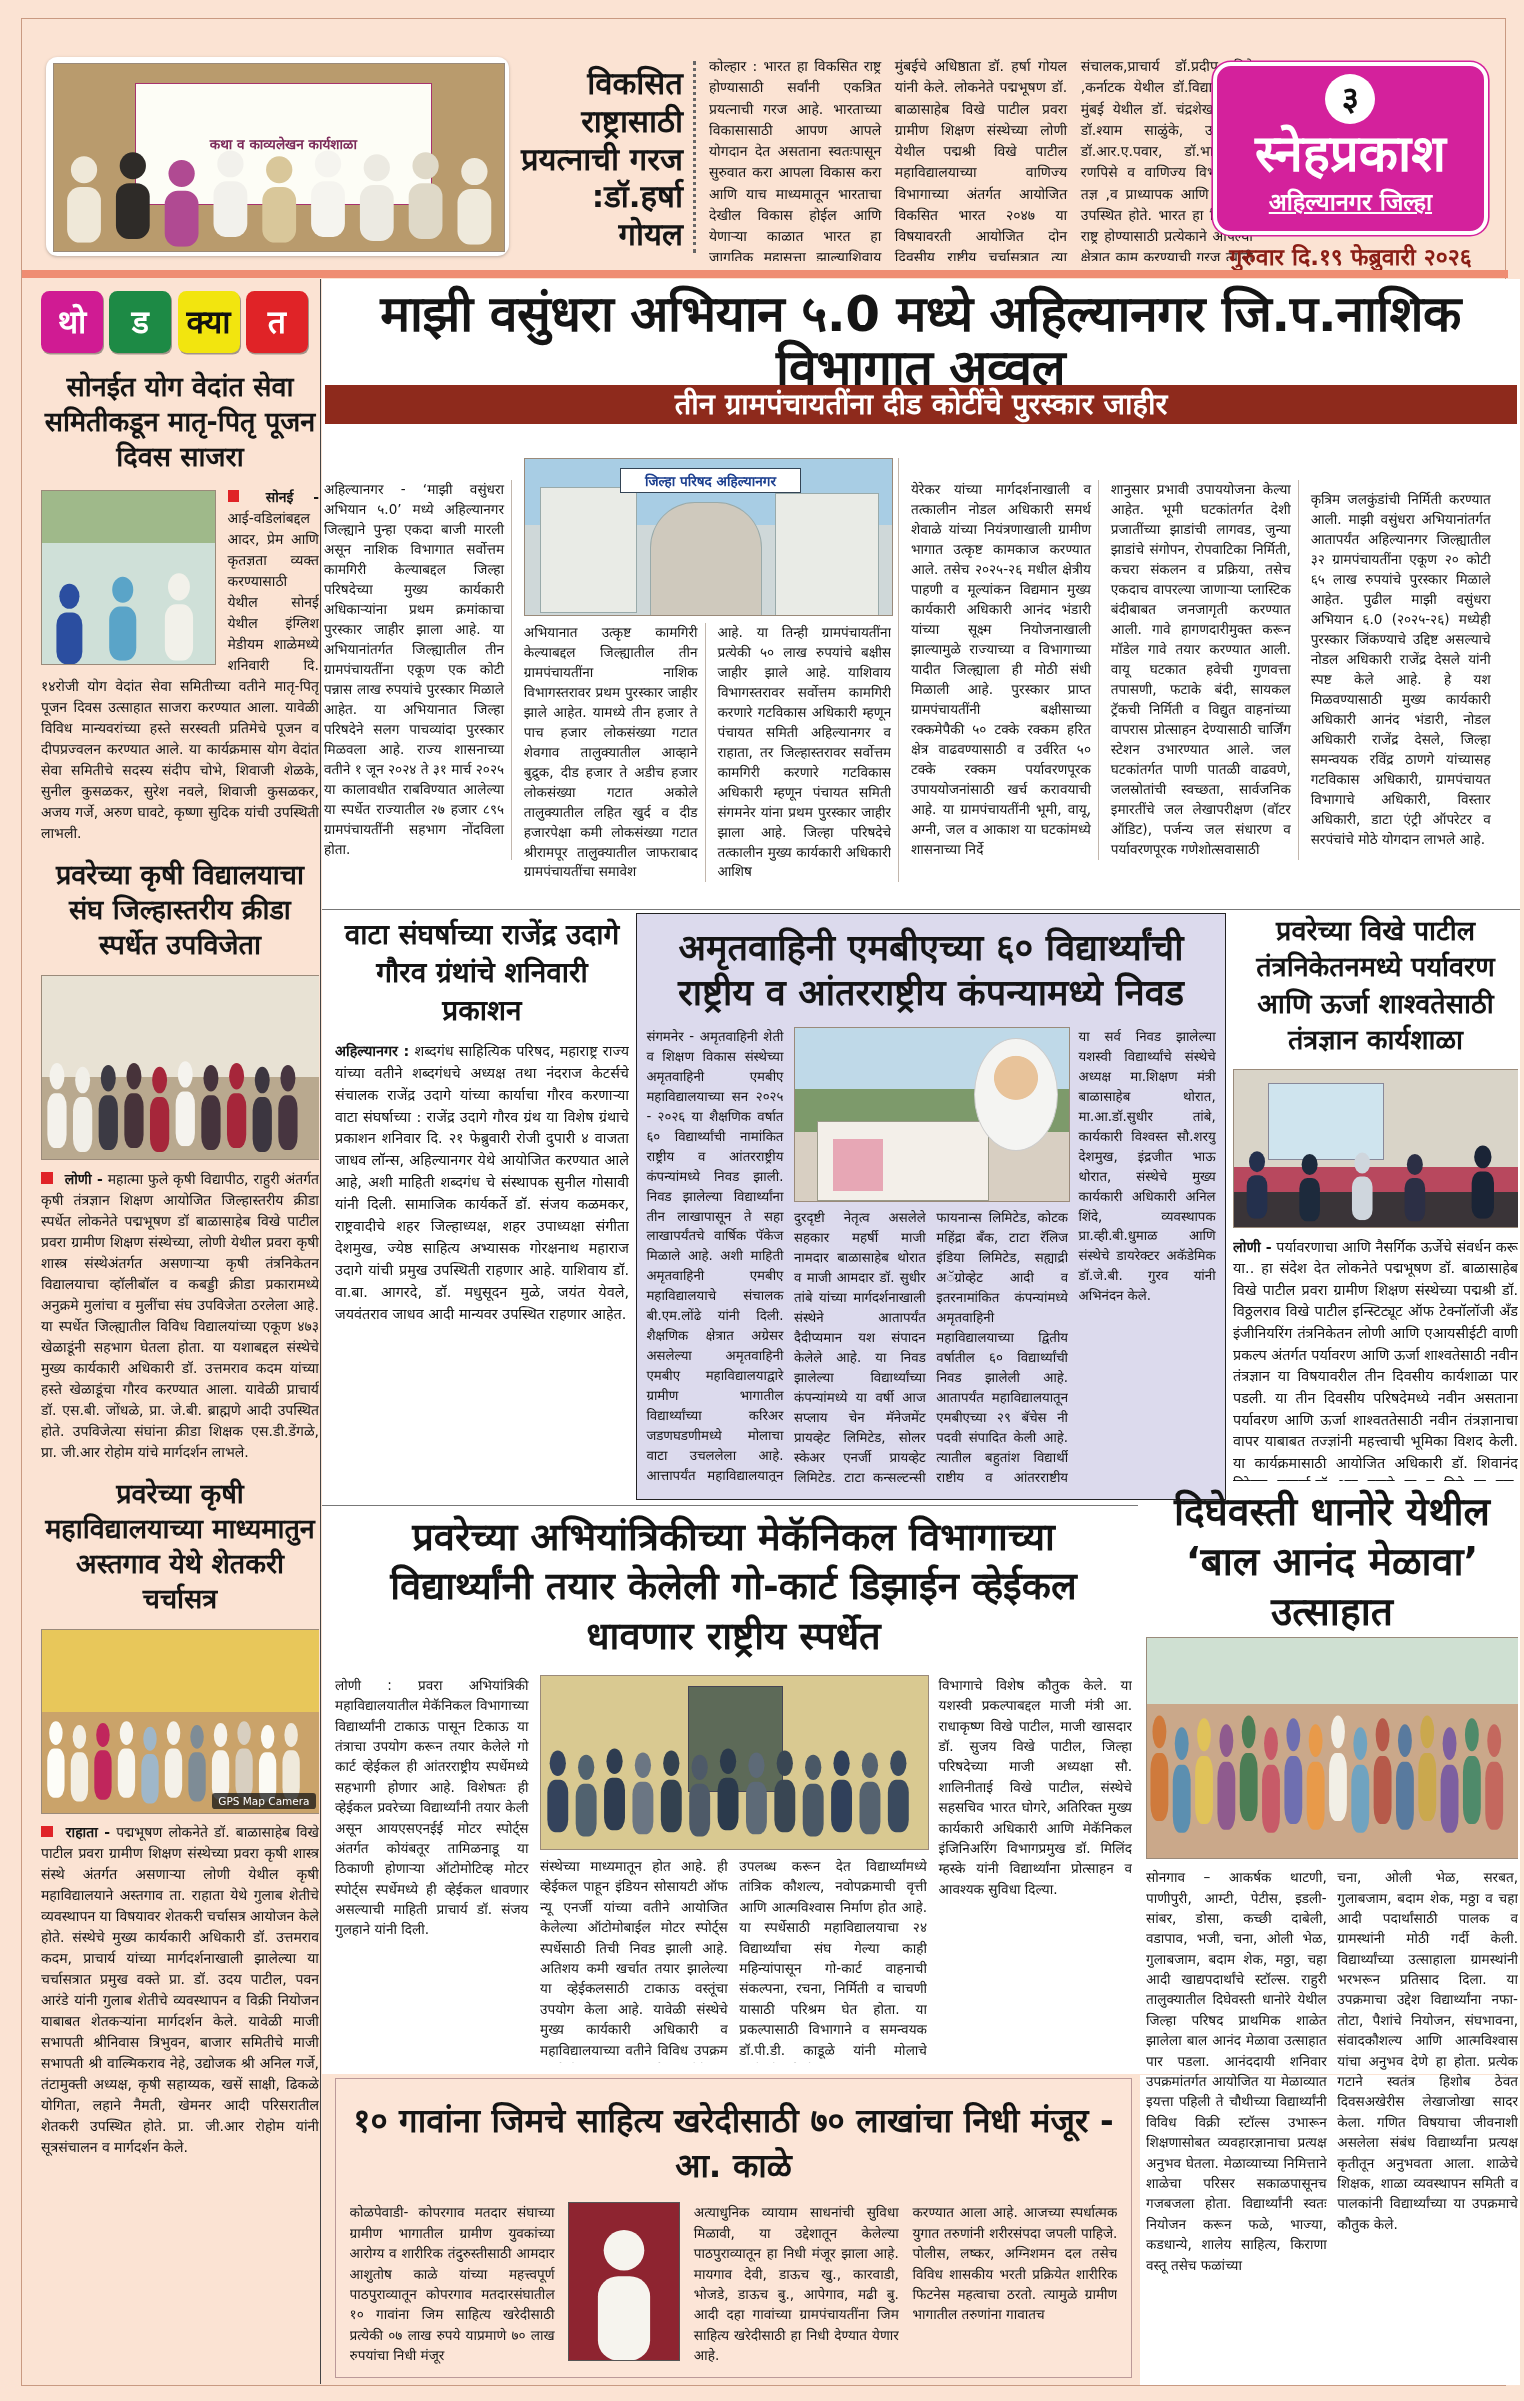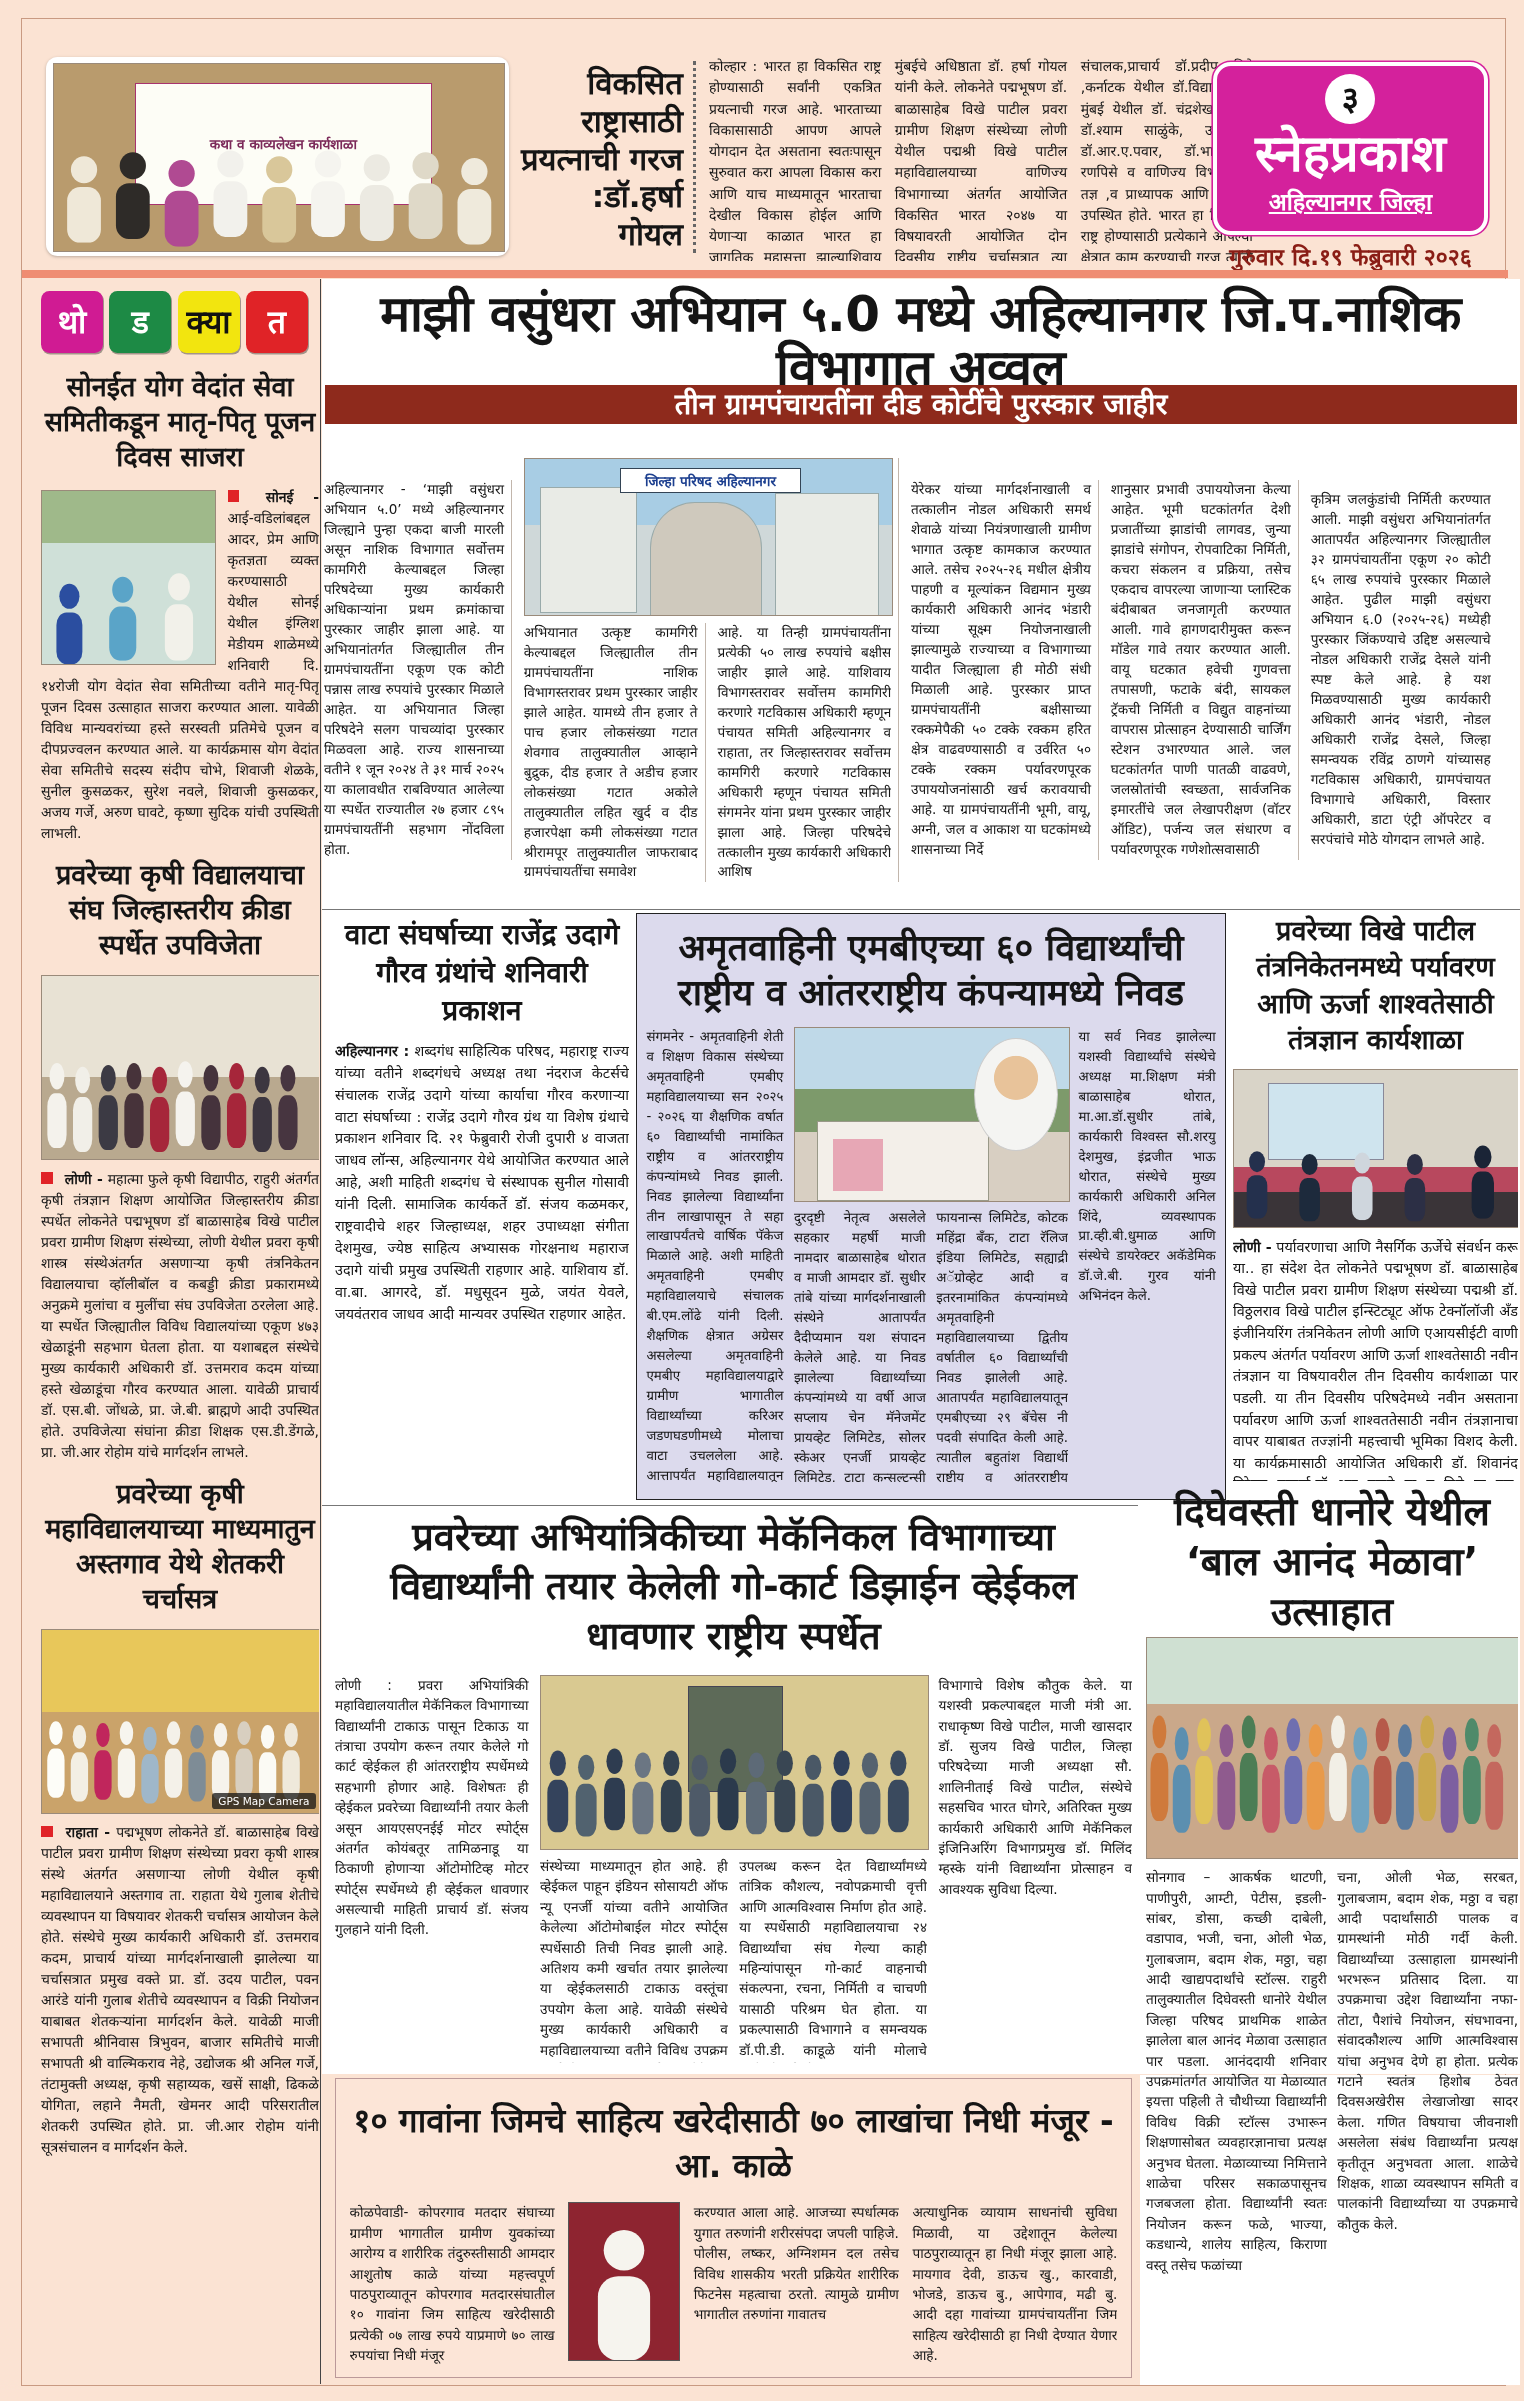--- a/index.html
+++ b/index.html
@@ -369,18 +369,18 @@
 
   <div class="gym">
     <div class="gym-head">१० गावांना जिमचे साहित्य खरेदीसाठी ७० लाखांचा निधी मंजूर - आ. काळे</div>
     <div class="gym-row">
       <div class="gym-col">कोळपेवाडी- कोपरगाव मतदार संघाच्या ग्रामीण भागातील ग्रामीण युवकांच्या आरोग्य व शारीरिक तंदुरुस्तीसाठी आमदार आशुतोष काळे यांच्या महत्त्वपूर्ण पाठपुराव्यातून कोपरगाव मतदारसंघातील १० गावांना जिम साहित्य खरेदीसाठी प्रत्येकी ०७ लाख रुपये याप्रमाणे ७० लाख रुपयांचा निधी मंजूर</div>
       <div class="gym-photo">
         <svg viewBox="0 0 20 46" preserveAspectRatio="xMidYMax meet">
           <use href="#person" x="0" y="0" width="20" height="46" fill="#f6f4ee"></use>
         </svg>
       </div>
+      <div class="gym-col">अत्याधुनिक व्यायाम साधनांची सुविधा मिळावी, या उद्देशातून केलेल्या पाठपुराव्यातून हा निधी मंजूर झाला आहे. मायगाव देवी, डाऊच खु., कारवाडी, भोजडे, डाऊच बु., आपेगाव, मढी बु. आदी दहा गावांच्या ग्रामपंचायतींना जिम साहित्य खरेदीसाठी हा निधी देण्यात येणार आहे.</div>
       <div class="gym-col">करण्यात आला आहे. आजच्या स्पर्धात्मक युगात तरुणांनी शरीरसंपदा जपली पाहिजे. पोलीस, लष्कर, अग्निशमन दल तसेच विविध शासकीय भरती प्रक्रियेत शारीरिक फिटनेस महत्वाचा ठरतो. त्यामुळे ग्रामीण भागातील तरुणांना गावातच</div>
-      <div class="gym-col">अत्याधुनिक व्यायाम साधनांची सुविधा मिळावी, या उद्देशातून केलेल्या पाठपुराव्यातून हा निधी मंजूर झाला आहे. मायगाव देवी, डाऊच खु., कारवाडी, भोजडे, डाऊच बु., आपेगाव, मढी बु. आदी दहा गावांच्या ग्रामपंचायतींना जिम साहित्य खरेदीसाठी हा निधी देण्यात येणार आहे.</div>
     </div>
   </div>
 </div>
 
 
 </body></html>

